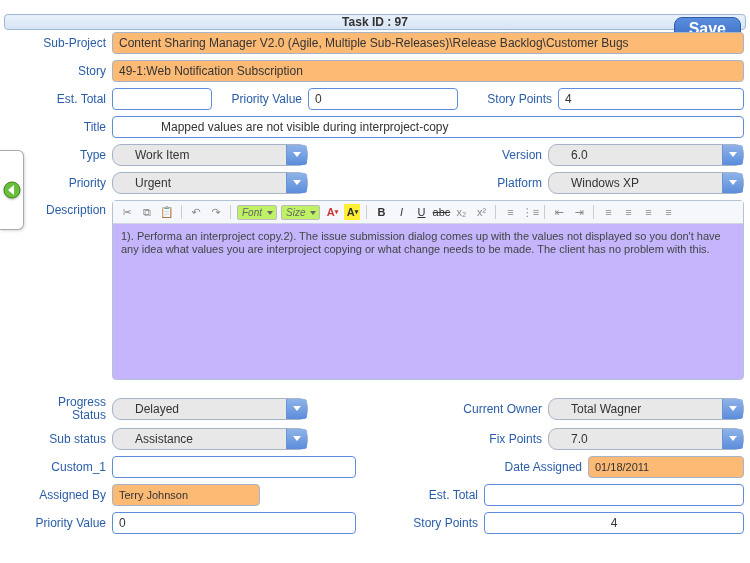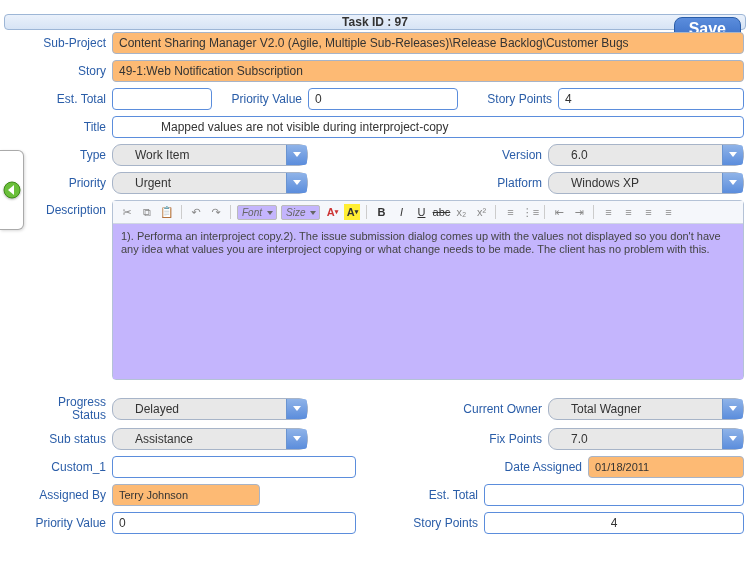--- a/index.html
+++ b/index.html
@@ -164,21 +164,21 @@
   }
   .tb-btn {
     width: 16px; height: 16px;
     display: flex; align-items: center; justify-content: center;
     color: #888;
     cursor: pointer;
     font-size: 11px;
   }
   .tb-sep { width:1px; height:14px; background:#ccc; margin:0 2px; }
   .tb-sel {
-    border:1px solid #bbb; background:#c4b5fd; font-size:10px;
+    border:1px solid #bbb; background:#bef264; font-size:10px;
     padding:1px 14px 1px 4px; position:relative; border-radius:2px;
     color:#666; font-style:italic;text-align:right;
   }
   .tb-sel::after{content:"";position:absolute;right:3px;top:5px;border-left:3px solid transparent;border-right:3px solid transparent;border-top:4px solid #666;}
   .editor-body {
     flex:1;
     padding: 6px 8px;
     font-size: 11px;
     color: #444;
     background: #c4b5fd;

